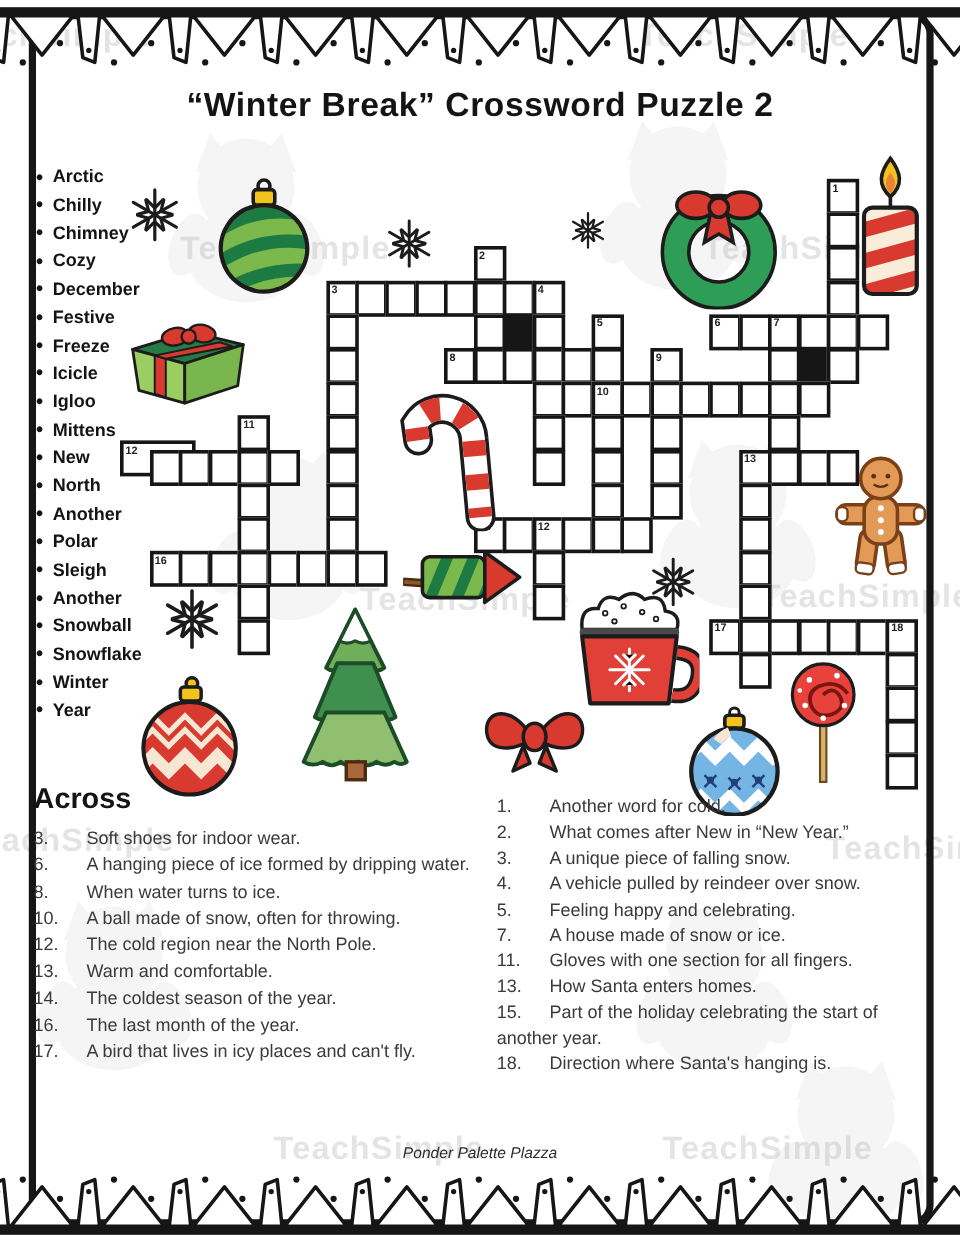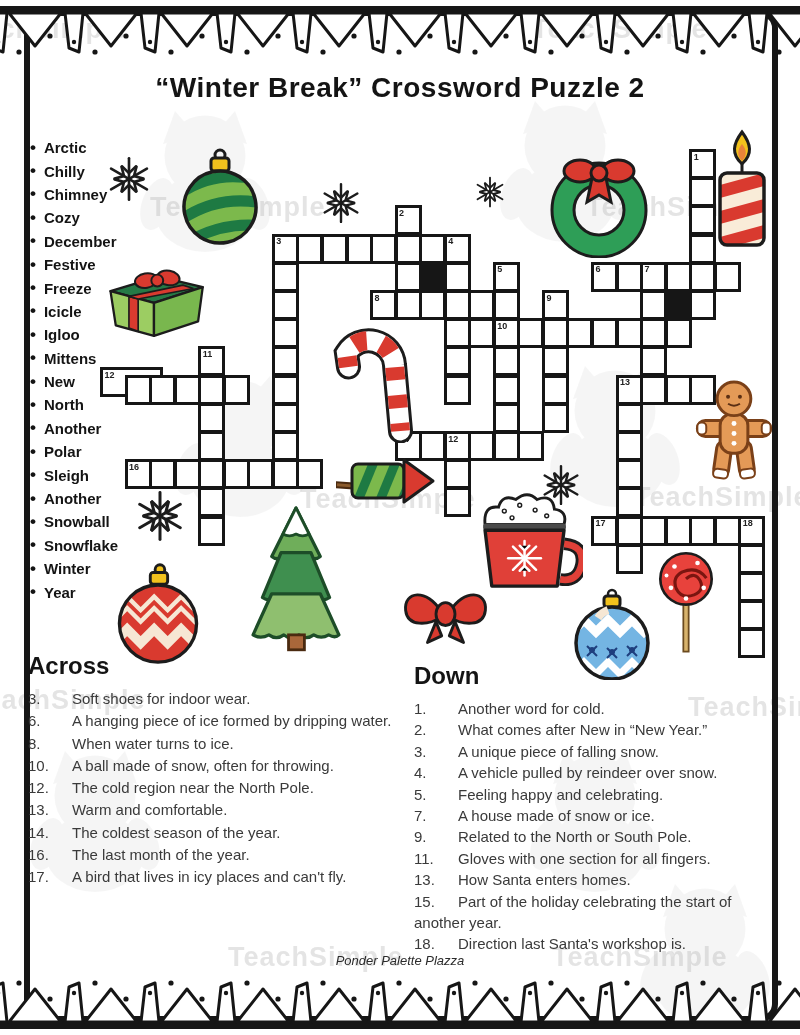--- a/index.html
+++ b/index.html
@@ -644,30 +644,28 @@
         <div class="clue"><span class="num">10.</span><span>A ball made of snow, often for throwing.</span></div>
         <div class="clue"><span class="num">12.</span><span>The cold region near the North Pole.</span></div>
         <div class="clue"><span class="num">13.</span><span>Warm and comfortable.</span></div>
         <div class="clue"><span class="num">14.</span><span>The coldest season of the year.</span></div>
         <div class="clue"><span class="num">16.</span><span>The last month of the year.</span></div>
         <div class="clue"><span class="num">17.</span><span>A bird that lives in icy places and can't fly.</span></div>
       </div>
   </section>
 
   <section id="down-section" class="clues">
-    <h2>Down</h2>
     <div id="down-clues">
         <div class="clue"><span class="num">1.</span><span>Another word for cold.</span></div>
         <div class="clue"><span class="num">2.</span><span>What comes after New in “New Year.”</span></div>
         <div class="clue"><span class="num">3.</span><span>A unique piece of falling snow.</span></div>
         <div class="clue"><span class="num">4.</span><span>A vehicle pulled by reindeer over snow.</span></div>
         <div class="clue"><span class="num">5.</span><span>Feeling happy and celebrating.</span></div>
         <div class="clue"><span class="num">7.</span><span>A house made of snow or ice.</span></div>
-        <div class="clue"><span class="num">9.</span><span>Related to the North or South Pole.</span></div>
         <div class="clue"><span class="num">11.</span><span>Gloves with one section for all fingers.</span></div>
         <div class="clue"><span class="num">13.</span><span>How Santa enters homes.</span></div>
         <div class="clue"><span class="num">15.</span><span>Part of the holiday celebrating the start of another year.</span></div>
-        <div class="clue"><span class="num">18.</span><span>Direction last Santa's workshop is.</span></div>
+        <div class="clue"><span class="num">18.</span><span>Direction where Santa's hanging is.</span></div>
       </div>
   </section>
 
   <div class="footer">Ponder Palette Plazza</div>
 </div>
 
 </body></html>

